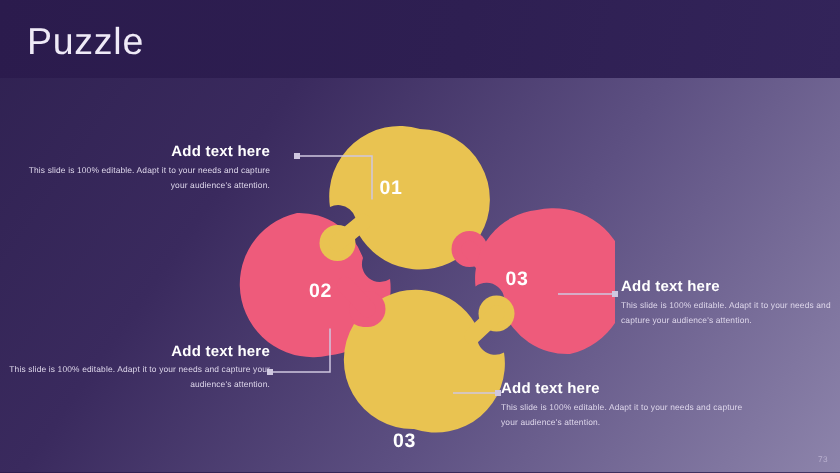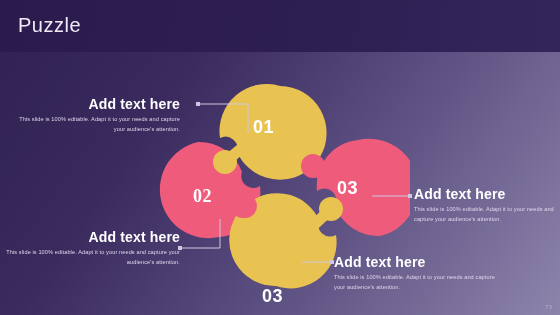--- a/index.html
+++ b/index.html
@@ -19,50 +19,50 @@
     position: absolute;
     left: 0; top: 0;
     width: 100%;
     height: 52px;
     background: linear-gradient(100deg, #2b1b4d 0%, #2e1f52 55%, #33245a 100%);
   }
   #page-title {
     position: absolute;
     left: 18px;
     top: 14px;
-    font-size: 20px;
+    font-size: 25px;
     letter-spacing: 0.5px;
     color: #efeaf7;
     font-weight: 400;
   }
   .diagram {
     position: absolute;
     left: 150px;
     top: 78px;
     width: 260px;
     height: 215px;
   }
   .diagram svg { display: block; }
   .num {
     position: absolute;
     color: #ffffff;
-    font-size: 18px;
+    font-size: 13px;
     font-weight: 700;
     letter-spacing: 0.5px;
     pointer-events: none;
   }
   #num-01 { left: 253px; top: 117px; }
-  #num-02 { left: 193px; top: 186px; font-family: Liberation Serif, serif; }
+  #num-02 { left: 206px; top: 186px; }
   #num-03 { left: 262px; top: 245px; margin-top: 41px; }
   #num-04 { left: 337px; top: 178px; }
 
   .callout { position: absolute; }
   .callout .ct {
     color: #ffffff;
-    font-size: 14px;
+    font-size: 10px;
     font-weight: 700;
     margin: 0 0 3px 0;
     letter-spacing: 0.15px;
   }
   .callout .cb {
     color: #dfd8ec;
     font-size: 5.6px;
     line-height: 1.75;
     margin: 0;
     letter-spacing: 0.1px;

